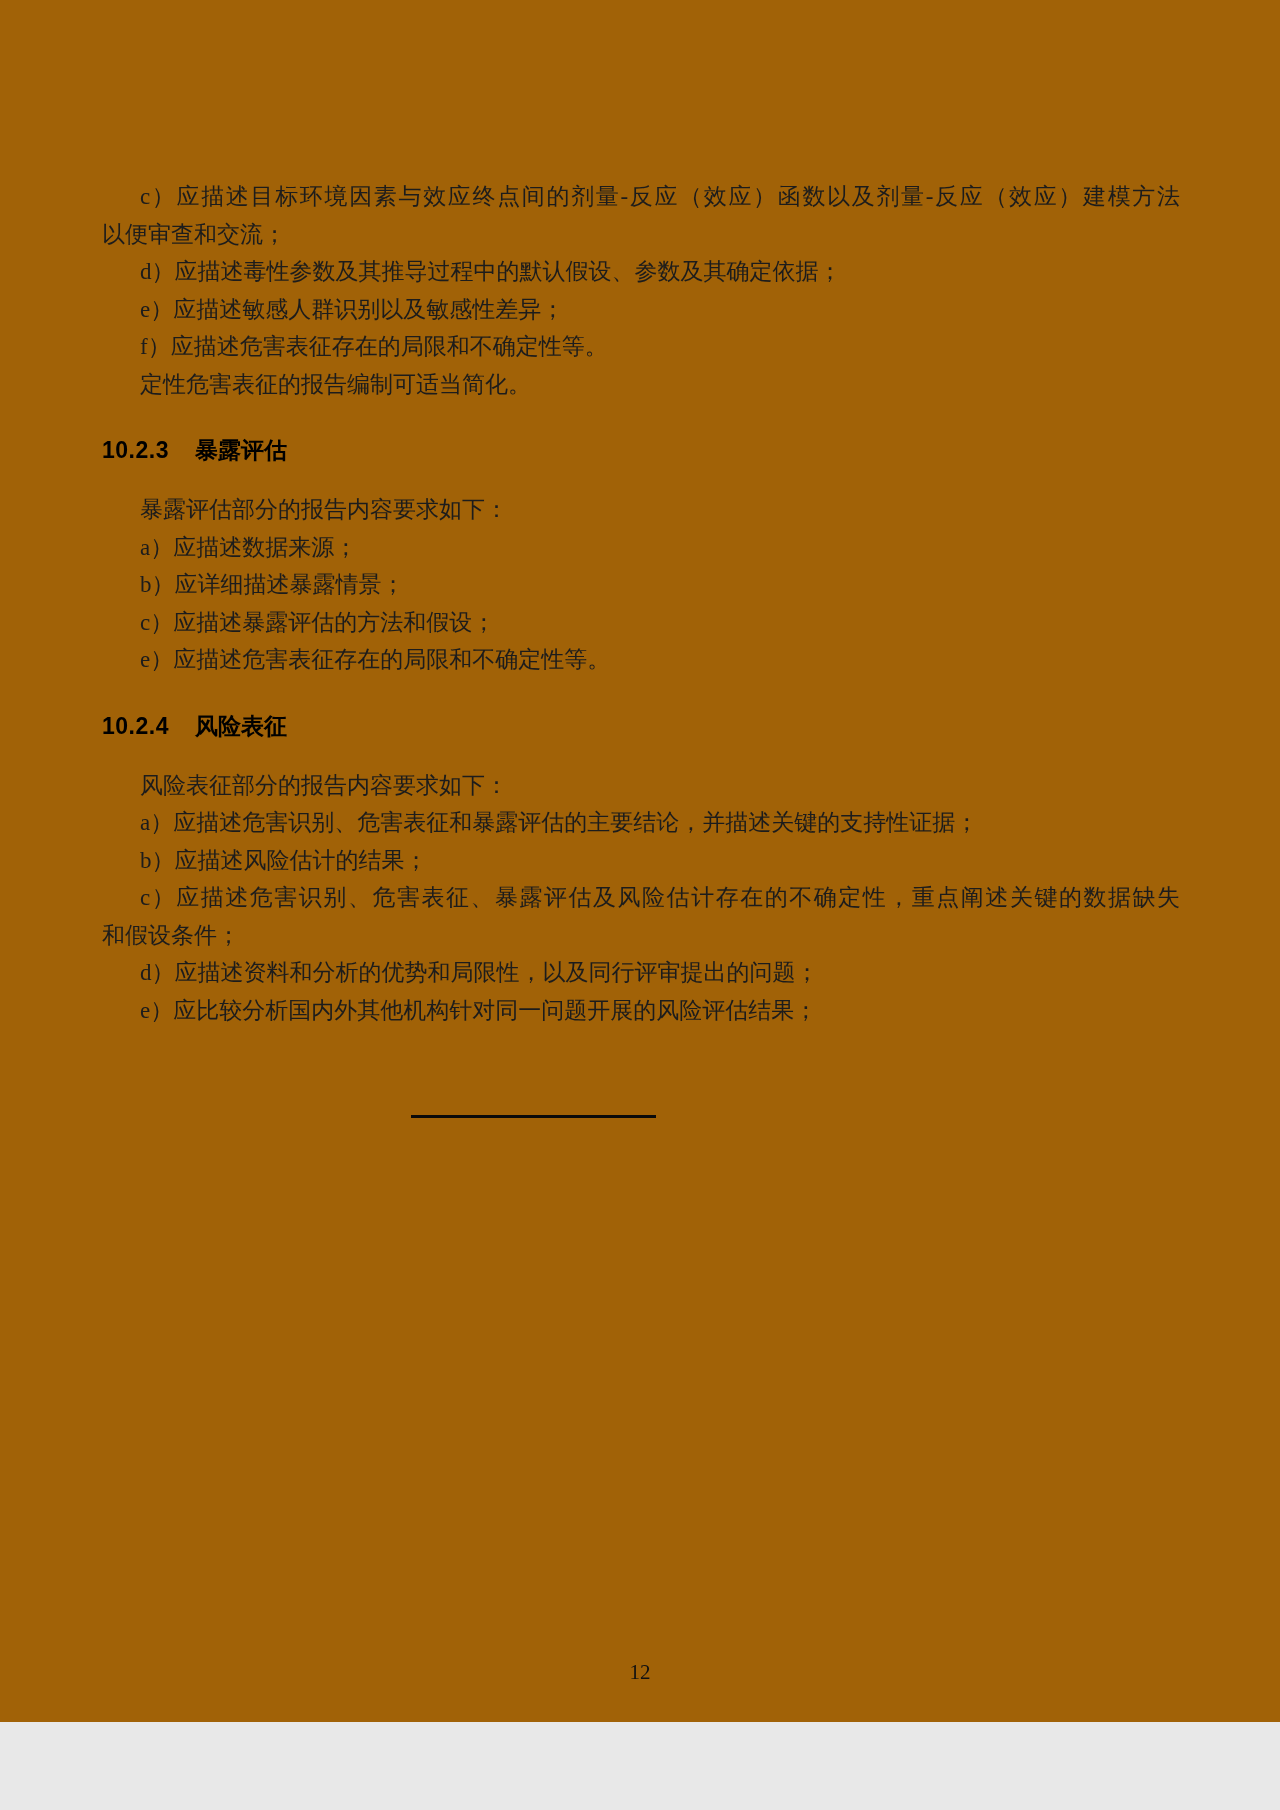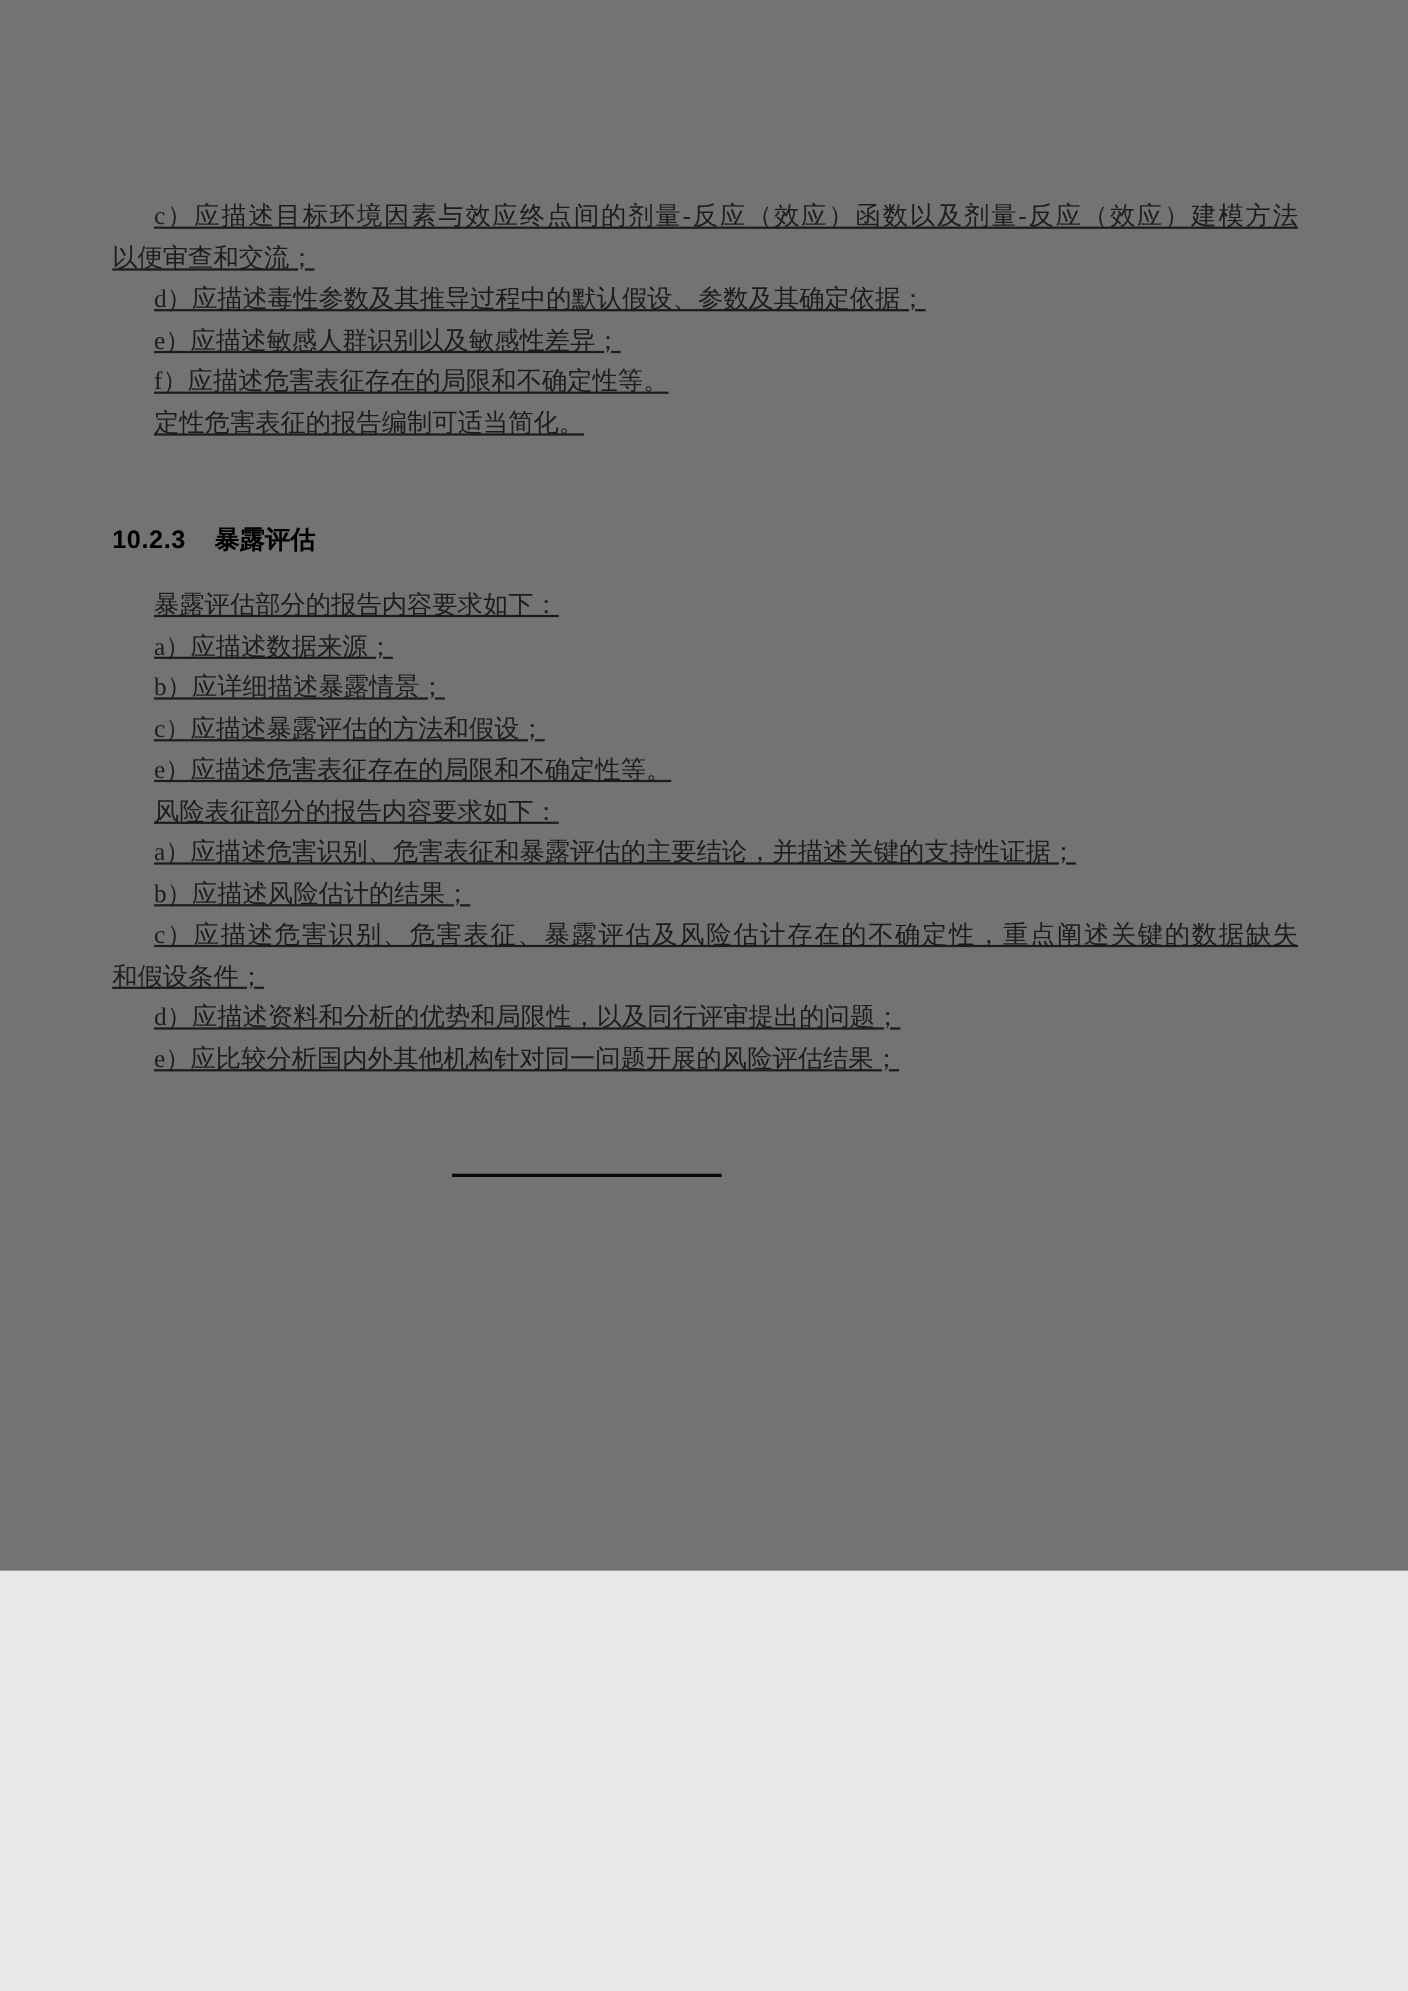--- a/index.html
+++ b/index.html
@@ -1,26 +1,25 @@
 <!DOCTYPE html>
 <html><head>
 <meta charset="utf-8">
 <style>
   * { margin: 0; padding: 0; box-sizing: border-box; }
   html, body { background: #e8e8e8; }
   .page {
     position: relative;
     width: 1280px;
-    height: 1428px;
-    background: #737373;
+    height: 1722px;
+    background: #a16207;
     margin: 0 auto;
     overflow: hidden;
     font-family: "Liberation Serif", "DejaVu Serif", serif;
     color: #1c1c1c;
-    text-decoration: underline;
   }
   .content {
     padding: 178px 100px 0 102px;
   }
   .para {
     font-size: 23px;
     line-height: 37.5px;
     text-align: left;
   }
   .para .line {
@@ -43,21 +42,20 @@
     margin-top: 32px;
     margin-bottom: 26px;
   }
   .heading .heading-number {
     display: inline-block;
     letter-spacing: 0.5px;
   }
   .heading .heading-title {
     display: inline-block;
     margin-left: 26px;
-    margin-top: 40px;
   }
   .divider {
     width: 245px;
     height: 3px;
     background: #0a0a0a;
     margin: 86px auto 0 auto;
     margin-left: 411px; 
   }
   .page-number {
     position: absolute;
@@ -105,20 +103,21 @@
           <div class="line first">b）应详细描述暴露情景；</div>
         </div>
         <div class="para">
           <div class="line first">c）应描述暴露评估的方法和假设；</div>
         </div>
         <div class="para">
           <div class="line first">e）应描述危害表征存在的局限和不确定性等。</div>
         </div>
       </div>
       <div class="section">
+        <div class="heading"><div class="heading-number">10.2.4</div><div class="heading-title">风险表征</div></div>
         <div class="para">
           <div class="line first">风险表征部分的报告内容要求如下：</div>
         </div>
         <div class="para">
           <div class="line first">a）应描述危害识别、危害表征和暴露评估的主要结论，并描述关键的支持性证据；</div>
         </div>
         <div class="para">
           <div class="line first">b）应描述风险估计的结果；</div>
         </div>
         <div class="para">

